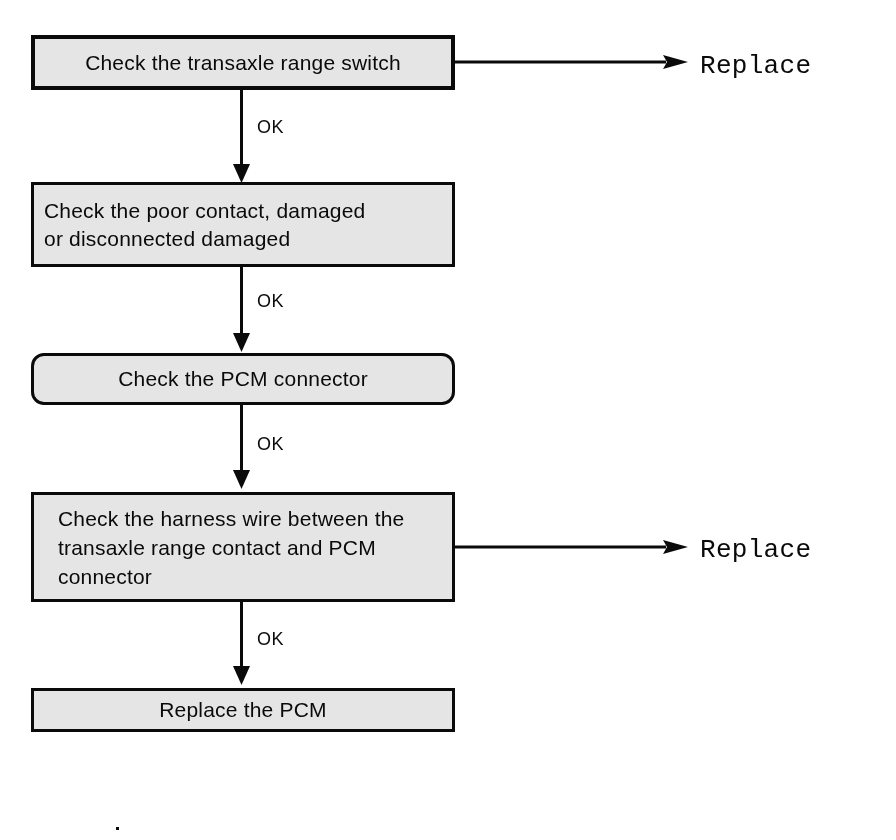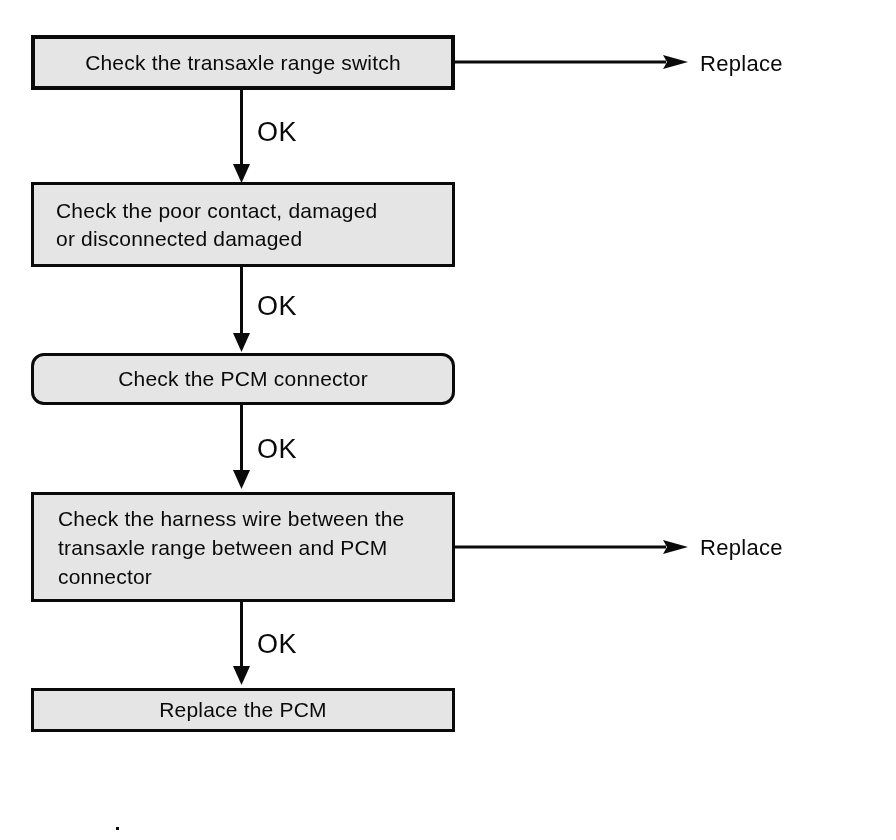--- a/index.html
+++ b/index.html
@@ -27,36 +27,36 @@
     flex-direction: column;
     justify-content: center;
     font-size: 21px;
     line-height: 28px;
     letter-spacing: 0.2px;
   }
   .node.center { align-items: center; text-align: center; }
   .node.left   { align-items: flex-start; text-align: left; }
   .node-line { white-space: nowrap; }
   #node-1 { top: 35px;  height: 55px;  border-width: 4px; }
-  #node-2 { top: 182px; height: 85px;  padding-left: 22px; }
+  #node-2 { top: 182px; height: 85px;  padding-left: 10px; }
   #node-3 { top: 353px; height: 52px; border-radius: 13px; }
   #node-4 { top: 492px; height: 110px; padding-left: 24px; line-height: 29px; }
   #node-5 { top: 688px; height: 44px; }
 
   .edge-label {
     position: absolute;
-    font-size: 27px;
+    font-size: 18px;
     letter-spacing: 0.5px;
     white-space: nowrap;
   }
   .ok-1 { left: 257px; top: 117px; }
   .ok-2 { left: 257px; top: 291px; }
   .ok-3 { left: 257px; top: 434px; }
   .ok-4 { left: 257px; top: 629px; }
-  .replace-label { font-size: 22px; letter-spacing: 0.3px; }
+  .replace-label { font-size: 26px; letter-spacing: 0.3px; font-family: Liberation Mono, monospace; }
   .replace-1 { left: 700px; top: 51px; }
   .replace-2 { left: 700px; top: 535px; }
 
   svg.connectors {
     position: absolute;
     left: 0; top: 0;
     width: 896px;
     height: 840px;
     pointer-events: none;
   }
@@ -112,21 +112,21 @@
     <div class="node-line">Check the poor contact, damaged</div>
     <div class="node-line">or disconnected damaged</div>
   </div>
 
   <div class="node center" id="node-3">
     <div class="node-line">Check the PCM connector</div>
   </div>
 
   <div class="node left" id="node-4">
     <div class="node-line">Check the harness wire between the</div>
-    <div class="node-line">transaxle range between and PCM</div>
+    <div class="node-line">transaxle range contact and PCM</div>
     <div class="node-line">connector</div>
   </div>
 
   <div class="node center" id="node-5">
     <div class="node-line">Replace the PCM</div>
   </div>
 
   <span class="edge-label ok-1">OK</span>
   <span class="edge-label ok-2">OK</span>
   <span class="edge-label ok-3">OK</span>

